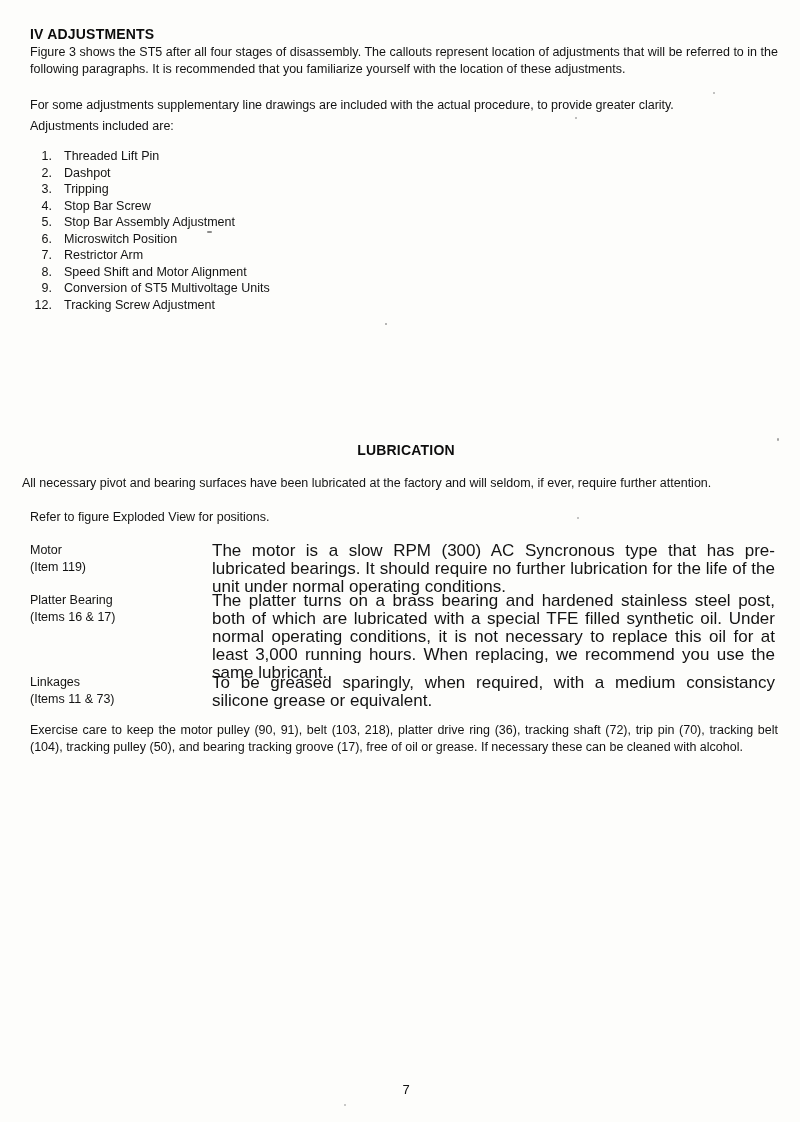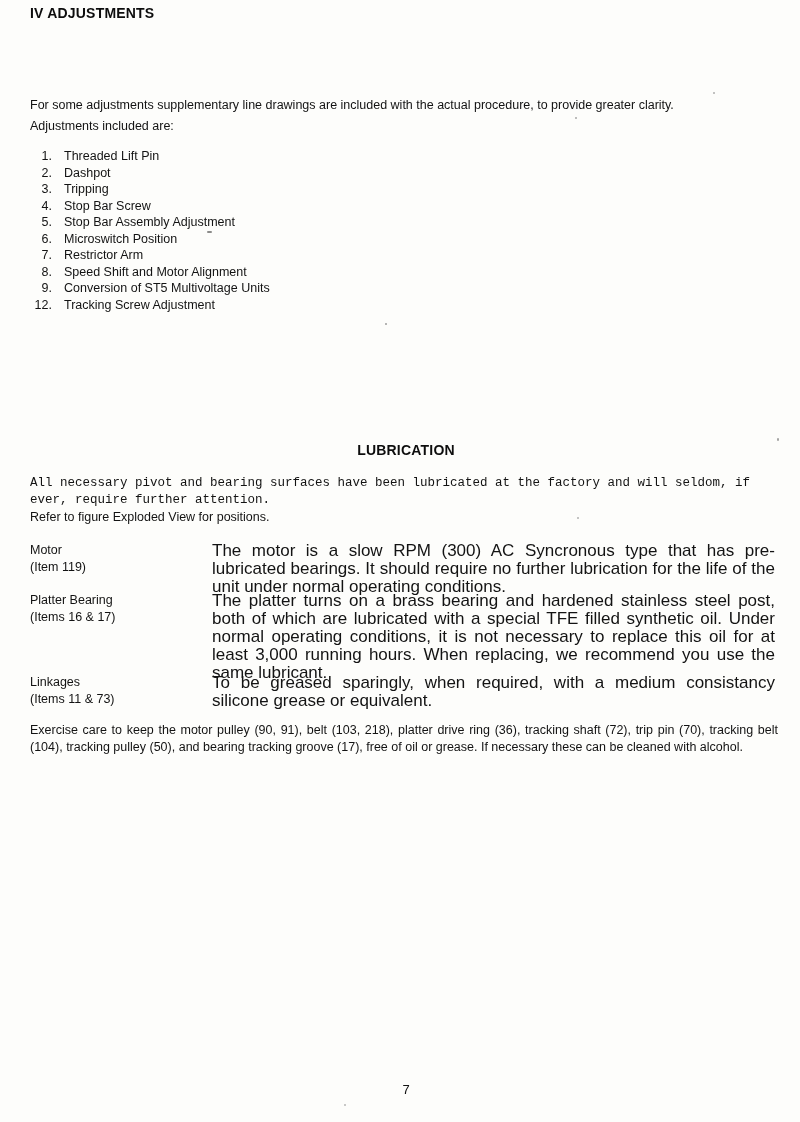--- a/index.html
+++ b/index.html
@@ -23,40 +23,40 @@
     color: #0d0d0d;
   }
   .body-text {
     font-size: 12.5px;
     line-height: 17px;
     color: #131313;
   }
   .justified { text-align: justify; }
 
   
-  #adj-heading { left: 30px; top: 5px; text-align: right; }
+  #adj-heading { left: 30px; top: 26px; text-align: right; }
   #adj-para1 { left: 30px; top: 44px; width: 748px; }
   #adj-para2 { left: 30px; top: 97px; width: 748px; }
   #adj-list-intro { left: 30px; top: 118px; }
   #adj-list { left: 30px; top: 148px; width: 420px; }
   .adj-item {
     display: flex;
     font-size: 12.5px;
     line-height: 16.5px;
   }
   .adj-item .num {
     width: 22px;
     text-align: right;
     flex: 0 0 22px;
   }
   .adj-item .label { margin-left: 12px; }
 
   
   #lub-heading { left: 0px; top: 442px; width: 812px; text-align: center; }
-  #lub-para1 { left: 30px; top: 475px; width: 748px; font-family: Liberation Mono, monospace; }
+  #lub-para1 { left: 22px; top: 475px; width: 748px; }
   #lub-para2 { left: 30px; top: 509px; width: 748px; }
 
   .lub-row { position: absolute; left: 30px; width: 748px; }
   #lub-row-motor   { top: 542px; }
   #lub-row-platter { top: 592px; }
   #lub-row-linkages{ top: 674px; }
   .lub-term {
     position: absolute; left: 0; top: 0;
     font-size: 12.5px; line-height: 17px;
   }
@@ -82,20 +82,21 @@
     border-radius: 50%;
   }
 </style>
 </head>
 <body>
 
 <div class="page">
 
   <div class="abs section-heading" id="adj-heading">IV ADJUSTMENTS</div>
 
+  <p class="abs body-text justified" id="adj-para1">Figure 3 shows the ST5 after all four stages of disassembly. The callouts represent location of adjustments that will be referred to in the following paragraphs. It is recommended that you familiarize yourself with the location of these adjustments.</p>
 
   <p class="abs body-text" id="adj-para2">For some adjustments supplementary line drawings are included with the actual procedure, to provide greater clarity.</p>
 
   <div class="abs body-text" id="adj-list-intro">Adjustments included are:</div>
 
   <div class="abs" id="adj-list">
     <div class="adj-item">
       <span class="num">1.</span>
       <span class="label">Threaded Lift Pin</span>
     </div>

